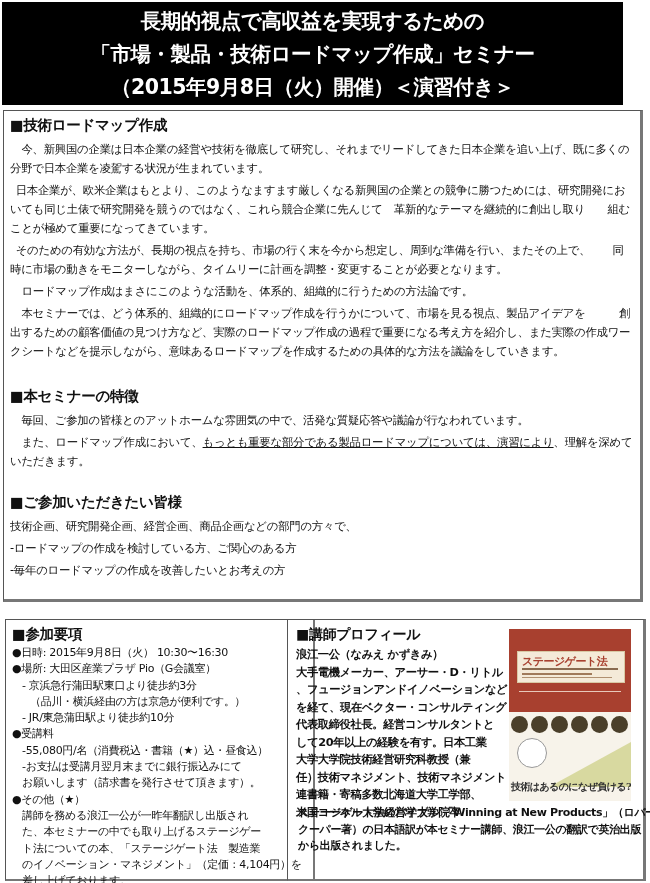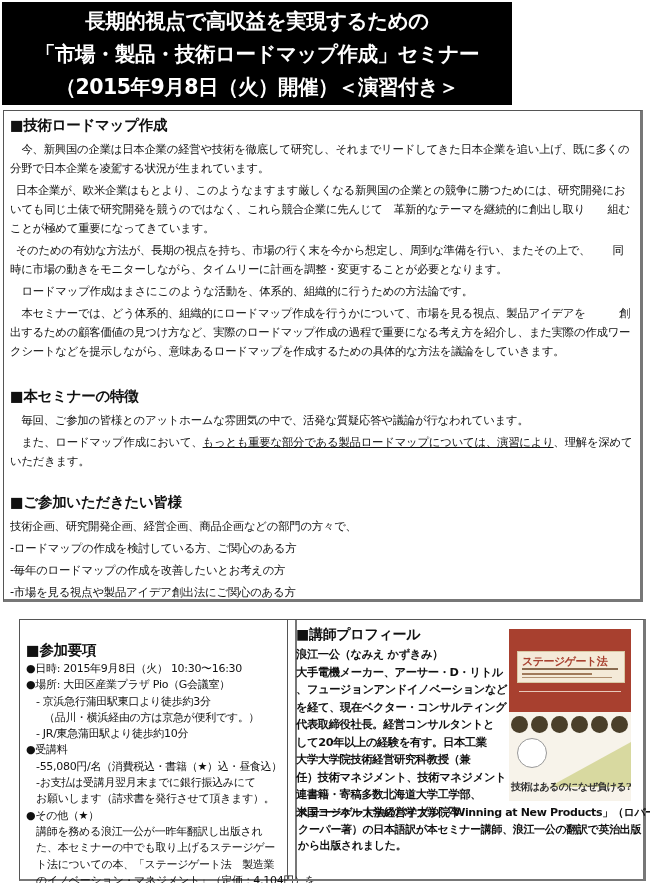--- a/index.html
+++ b/index.html
@@ -1,35 +1,35 @@
 <!DOCTYPE html>
 <html><head>
 <meta charset="utf-8">
 <style>
   html, body { margin:0; padding:0; background:#ffffff; }
   body { width:650px; height:883px; position:relative; overflow:hidden;
          font-family:"DejaVu Sans", sans-serif; color:#111; }
-  .title-banner { position:absolute; left:2px; top:2px; width:510px; height:103px;
+  .title-banner { position:absolute; left:2px; top:2px; width:621px; height:103px;
          background:#000; color:#fff; text-align:center; font-weight:bold;
          font-size:20.5px; line-height:33px; padding-top:3px; box-sizing:border-box;
          letter-spacing:-0.5px; }
   .title-banner div { white-space:nowrap; }
   .main-box { position:absolute; left:3px; top:110px; width:640px; height:492px;
          border:1px solid #555; border-right:3px solid #777; border-bottom:3px solid #777;
          box-sizing:border-box; padding:4px 6px 0 6px; }
   .sec-h { font-weight:bold; font-size:14.5px; line-height:20px; margin:0 0 5px 0; letter-spacing:-0.3px; }
   .para { font-size:11.4px; line-height:19px; margin:0 0 3px 0; letter-spacing:-0.25px; }
   .para.ind { text-indent:1em; }
   .para.ind-half { text-indent:0.5em; }
   .u { text-decoration:underline; }
   .gap { height:22px; }
   .small-gap { height:18px; }
-  .left-box { position:absolute; left:19px; top:619px; width:278px; height:262px;
+  .left-box { position:absolute; left:5px; top:619px; width:310px; height:262px;
          border:1px solid #555; border-right:2px solid #777; border-bottom:2px solid #777;
-         box-sizing:border-box; padding:20px 6px; }
+         box-sizing:border-box; padding:4px 6px; }
   .right-box { position:absolute; left:287px; top:619px; width:359px; height:262px;
          border:1px solid #555; border-right:3px solid #777; border-bottom:2px solid #777;
          box-sizing:border-box; padding:4px 8px;font-weight:bold; }
   .box-h { font-weight:bold; font-size:14.5px; line-height:20px; margin-bottom:1px; letter-spacing:-0.3px; }
   .box-h-light { font-size:14px; line-height:20px; margin-bottom:1px; letter-spacing:-0.3px; }
   .ln { font-size:11px; line-height:16.3px; white-space:nowrap; letter-spacing:-0.3px; }
   .ln.i1 { padding-left:10px; }
   .ln.i2 { padding-left:18px; }
   .prof-text { position:absolute; left:8px; top:26px; width:205px; }
   .prof-ln { font-size:11.3px; line-height:17.5px; white-space:nowrap; letter-spacing:-0.4px; }
@@ -75,21 +75,20 @@
 
   <div class="sec-h">■本セミナーの特徴</div>
   <p class="para ind">毎回、ご参加の皆様とのアットホームな雰囲気の中で、活発な質疑応答や議論が行なわれています。</p>
   <p class="para ind"><span>また、ロードマップ作成において、</span><span class="u">もっとも重要な部分である製品ロードマップについては、演習により</span><span>、理解を深めていただきます。</span></p>
   <div class="small-gap"></div>
 
   <div class="sec-h">■ご参加いただきたい皆様</div>
   <p class="para">技術企画、研究開発企画、経営企画、商品企画などの部門の方々で、</p>
   <p class="para">-ロードマップの作成を検討している方、ご関心のある方</p>
   <p class="para">-毎年のロードマップの作成を改善したいとお考えの方</p>
-  <p class="para">-市場を見る視点や製品アイデア創出法にご関心のある方</p>
 </div>
 
 <div class="left-box">
   <div class="box-h">■参加要項</div>
   <div class="ln">●日時:  2015年9月8日（火） 10:30〜16:30</div>
   <div class="ln">●場所:  大田区産業プラザ Pio（G会議室）</div>
   <div class="ln i1">- 京浜急行蒲田駅東口より徒歩約3分</div>
   <div class="ln i2">（品川・横浜経由の方は京急が便利です。）</div>
   <div class="ln i1">- JR/東急蒲田駅より徒歩約10分</div>
   <div class="ln">●受講料</div>

